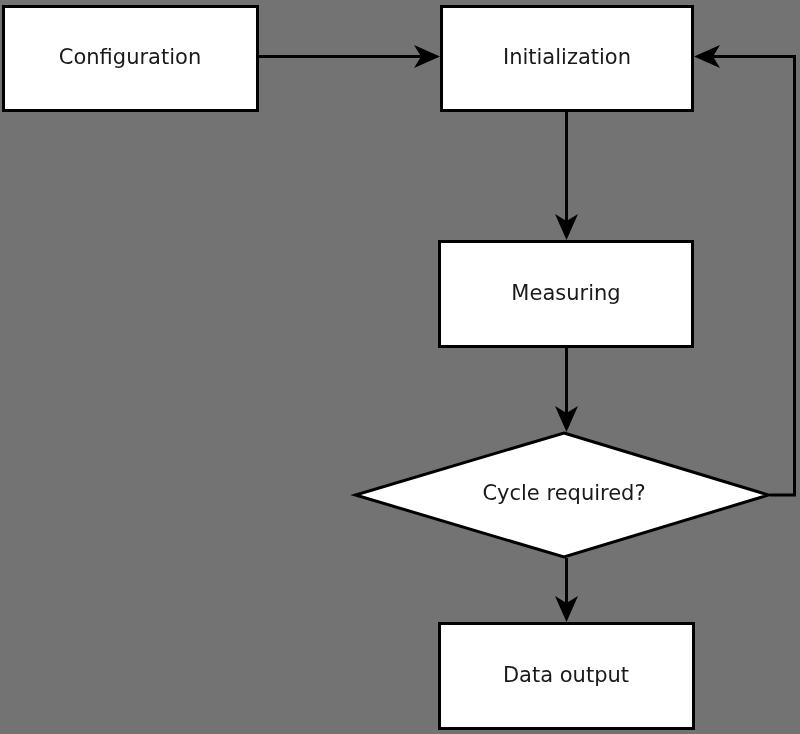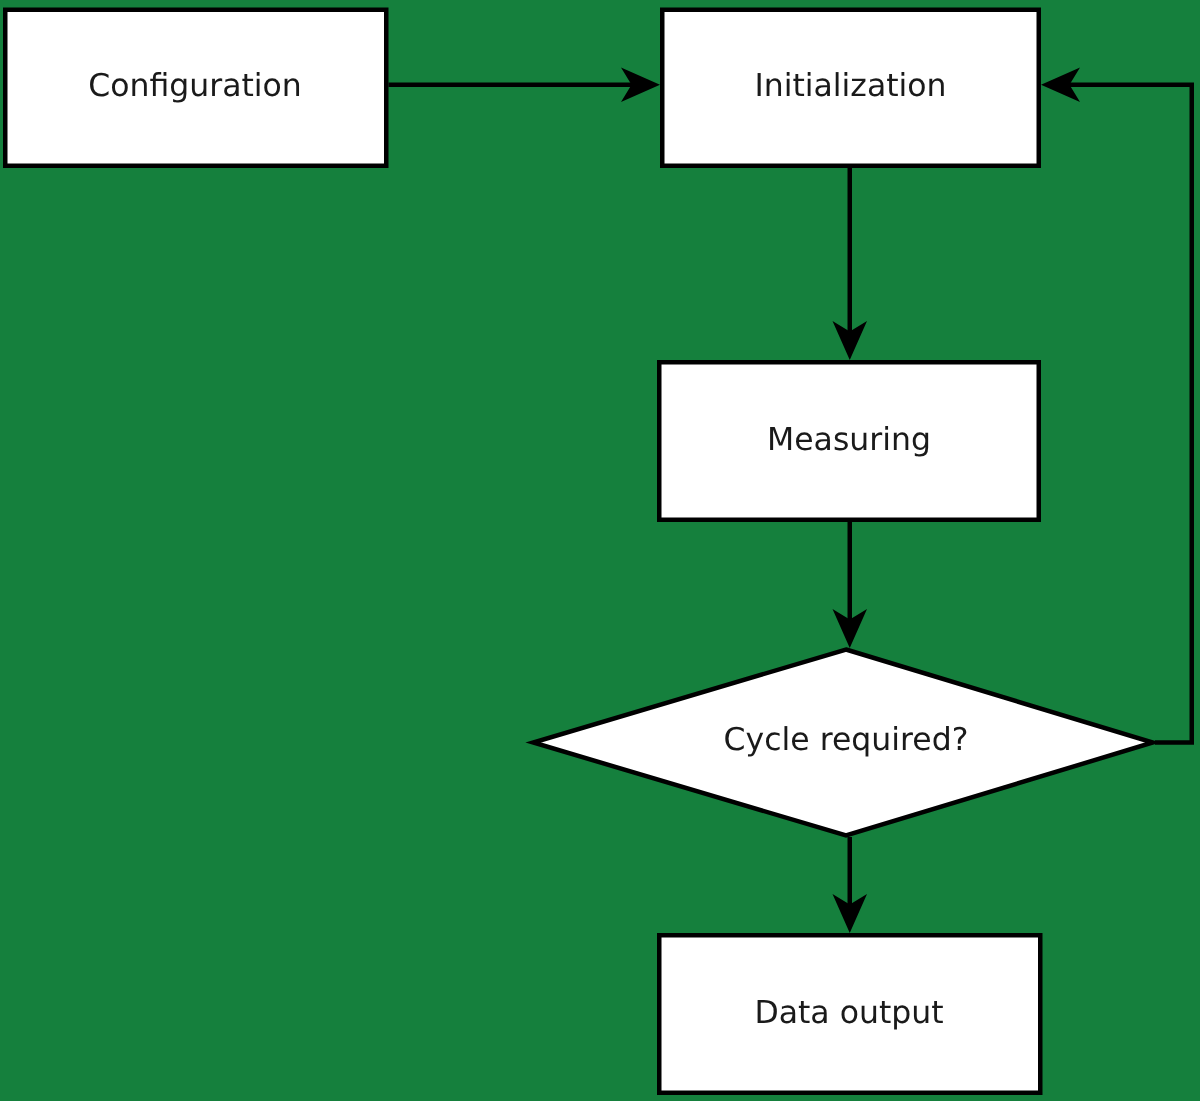--- a/index.html
+++ b/index.html
@@ -7,21 +7,21 @@
     padding: 0;
     background: #ffffff;
   }
   body {
     font-family: "DejaVu Sans", "Liberation Sans", sans-serif;
   }
   #canvas {
     position: relative;
     width: 800px;
     height: 734px;
-    background: #15803d;
+    background: #737373;
     overflow: hidden;
   }
   #flow-svg {
     position: absolute;
     left: 0;
     top: 0;
     width: 800px;
     height: 734px;
     display: block;
   }

